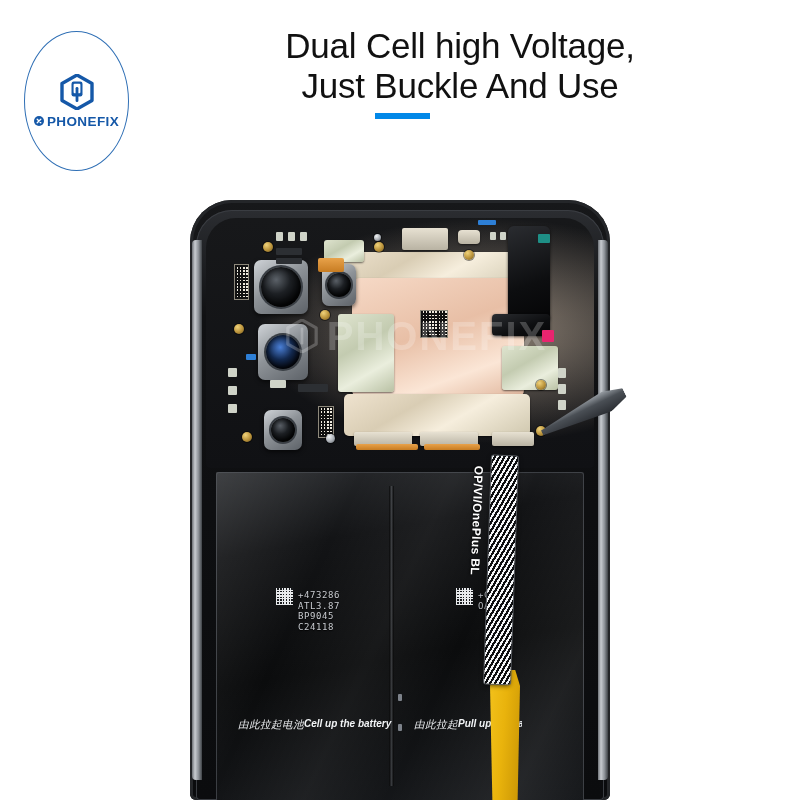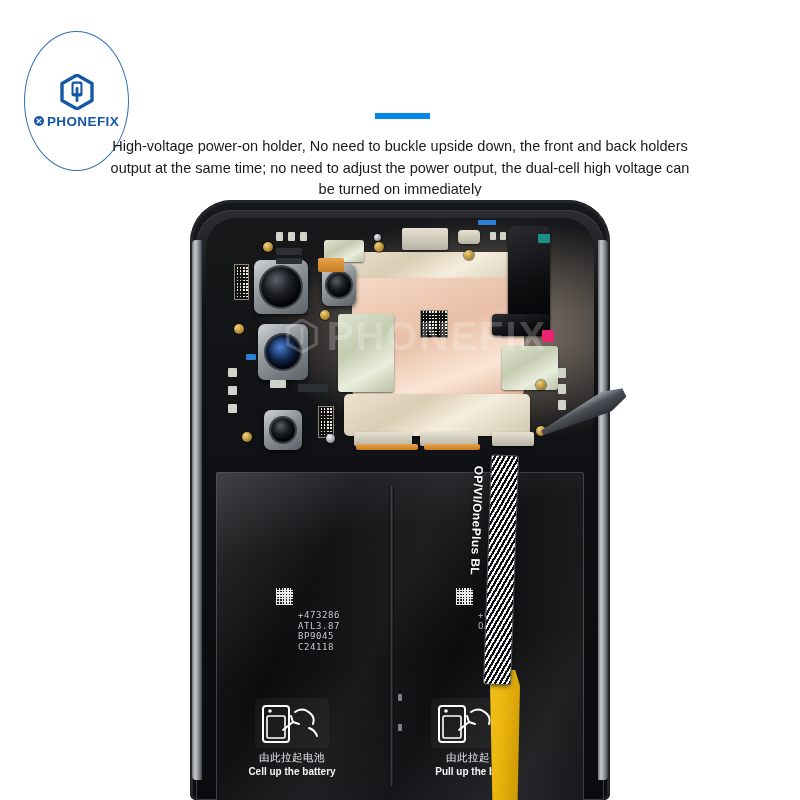--- a/index.html
+++ b/index.html
@@ -152,33 +152,32 @@
   }
   .batt-seam{
     position:absolute;left:173px;top:14px;width:5px;height:300px;
     background:linear-gradient(90deg,rgba(0,0,0,.8),rgba(120,124,130,.35),rgba(0,0,0,.8));
   }
   .batt-codes{
     position:absolute;left:82px;top:118px;
     font-family:"DejaVu Sans Mono","Liberation Mono",monospace;
     font-size:9px;line-height:10.5px;color:#c9ccd1;letter-spacing:.6px;white-space:pre;
     text-shadow:0 1px 1px rgba(0,0,0,.9);
-    margin-top:20px;
   }
   .batt-codes.right{left:262px;color:#b6bac0;}
   .dm-code{
     position:absolute;width:17px;height:17px;
     background-image:
       repeating-linear-gradient(0deg,#e8eaec 0 1.4px,transparent 1.4px 2.8px),
       repeating-linear-gradient(90deg,#e8eaec 0 1.4px,transparent 1.4px 2.8px);
     background-color:#1a1c1f;
   }
   .pull-tag{
     position:absolute;width:108px;
-    display:flex;flex-direction:column;align-items:center;
+    display:flex;flex-direction:row;align-items:center;font-style:italic;
   }
   .pull-icon{
     width:74px;height:50px;border-radius:4px;
     background:rgba(255,255,255,.04);
   }
   .pull-cn{
     font-size:10.5px;color:#e9ebee;margin-top:3px;letter-spacing:.5px;
     font-family:"DejaVu Sans",sans-serif;white-space:nowrap;
   }
   .pull-en{
@@ -247,24 +246,27 @@
       </svg>
       <div class="logo-wordmark">
         <svg class="logo-gear" viewBox="0 0 10 10">
           <circle cx="5" cy="5" r="5" fill="#1558a8"></circle>
           <path d="M3.2 3.2 L6.8 6.8 M6.8 3.2 L3.2 6.8" stroke="#ffffff" stroke-width="1.3" stroke-linecap="round"></path>
         </svg>
         <span>PHONEFIX</span>
       </div>
     </div>
 
+    <div class="title-wrap">
+      <div class="title-line">Dual Cell high Voltage,</div>
+      <div class="title-line">Just Buckle And Use</div>
+    </div>
 
     <div class="accent-rule"></div>
 
-    <div class="subtitle">High-voltage power-on holder, No need to buckle upside down, the front and back holders output at the same time; no need to adjust the power output, the dual-cell high voltage can be turned on immediately</div>
   </div>
 
   <div class="photo">
     <div class="photo-inner">
 
       <div class="chassis">
         <div class="chassis-rim"></div>
         <div class="side-rail left"></div>
         <div class="side-rail right"></div>
 

